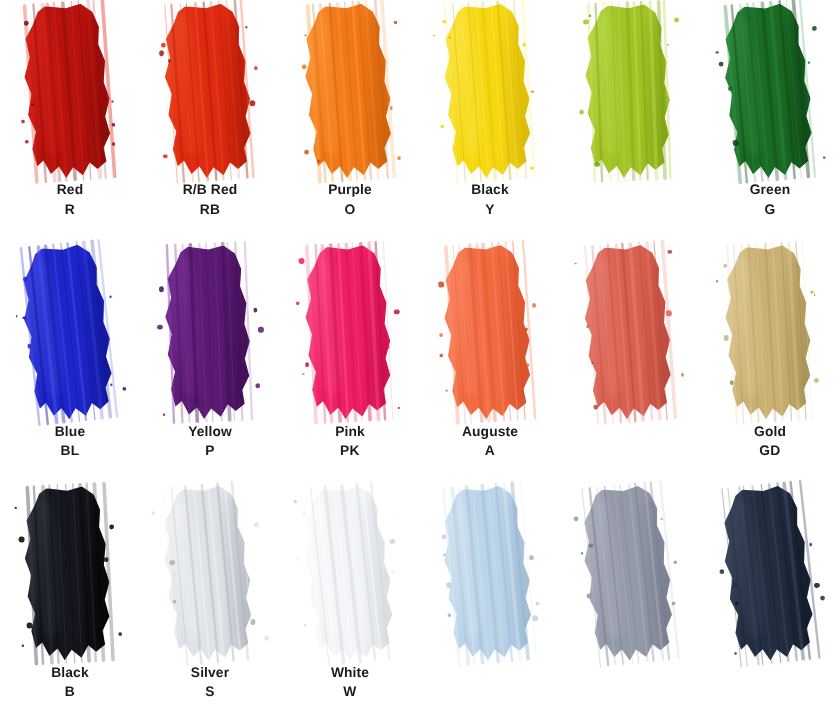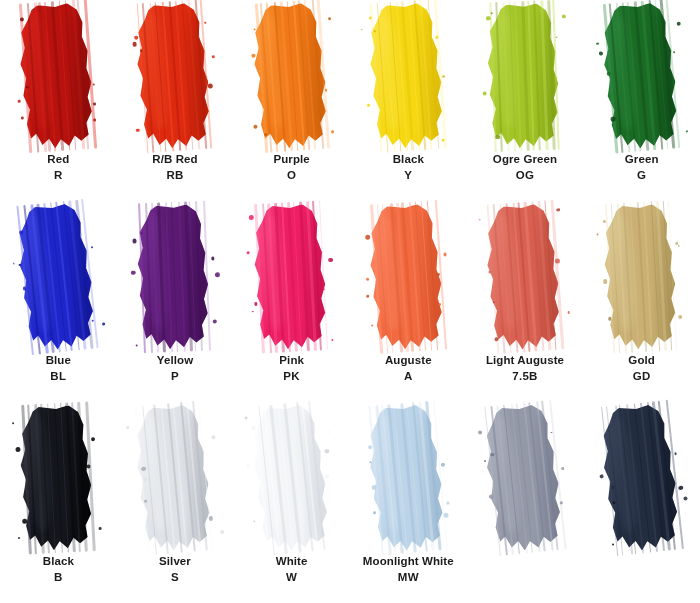--- a/index.html
+++ b/index.html
@@ -269,24 +269,20 @@
           </div>
           <span class="fleck" style="width: 4.6px; height: 4.6px; background: rgb(125, 156, 20); left: 9.3%; top: 90%;"></span>
           <span class="fleck" style="width: 4.5px; height: 4.5px; background: rgb(162, 196, 38); left: 2.8%; top: 7.4%;"></span>
           <span class="fleck" style="width: 4px; height: 4px; background: rgb(162, 196, 38); left: -4.7%; top: 59.6%;"></span>
           <span class="fleck" style="width: 1.6px; height: 1.6px; background: rgb(125, 156, 20); left: 9.3%; top: 5.1%;"></span>
           <span class="fleck" style="width: 4.5px; height: 4.5px; background: rgb(162, 196, 38); left: 99.5%; top: 8%;"></span>
           <span class="fleck" style="width: 3px; height: 3px; background: rgb(162, 196, 38); left: 87.7%; top: 51.5%;"></span>
           <span class="fleck" style="width: 1.7px; height: 1.7px; background: rgb(125, 156, 20); left: 91.5%; top: 23.4%;"></span>
         </div>
       </div>
-      <div class="labels">
-        <div class="name">Ogre Green</div>
-        <div class="code">OG</div>
-      </div>
     </div>
     <div class="cell">
       <div class="swatch-wrap">
         <div class="swatch" style="transform: rotate(-4.88deg);">
           <div class="body" style="background: linear-gradient(100deg, rgb(54, 148, 74) 0%, rgb(26, 107, 36) 32%, rgb(26, 107, 36) 62%, rgb(13, 68, 22) 100%);">
             <div class="hl" style="background: rgb(54, 148, 74);"></div>
             <div class="shade" style="background: rgb(13, 68, 22);"></div>
           </div>
           <div class="streaks">
             <i style="left: 8.3%; background: rgb(54, 148, 74); opacity: 0.4; width: 2.9px;"></i>
@@ -473,24 +469,20 @@
           </div>
           <span class="fleck" style="width: 4.3px; height: 4.3px; background: rgb(178, 68, 53); left: 4.8%; top: 90.1%;"></span>
           <span class="fleck" style="width: 2.8px; height: 2.8px; background: rgb(217, 97, 82); left: 4%; top: 44%;"></span>
           <span class="fleck" style="width: 1.7px; height: 1.7px; background: rgb(217, 97, 82); left: -3.4%; top: 7.3%;"></span>
           <span class="fleck" style="width: 2.9px; height: 2.9px; background: rgb(178, 68, 53); left: 5.8%; top: 65%;"></span>
           <span class="fleck" style="width: 2.6px; height: 2.6px; background: rgb(217, 97, 82); left: 100.9%; top: 76%;"></span>
           <span class="fleck" style="width: 4.3px; height: 4.3px; background: rgb(217, 97, 82); left: 90.1%; top: 39.1%;"></span>
           <span class="fleck" style="width: 3.6px; height: 3.6px; background: rgb(178, 68, 53); left: 96.1%; top: 4.1%;"></span>
         </div>
       </div>
-      <div class="labels">
-        <div class="name">Light Auguste</div>
-        <div class="code">7.5B</div>
-      </div>
     </div>
     <div class="cell">
       <div class="swatch-wrap">
         <div class="swatch" style="transform: rotate(-3.21deg);">
           <div class="body" style="background: linear-gradient(100deg, rgb(230, 213, 164) 0%, rgb(202, 176, 115) 32%, rgb(202, 176, 115) 62%, rgb(160, 138, 78) 100%);">
             <div class="hl" style="background: rgb(230, 213, 164);"></div>
             <div class="shade" style="background: rgb(160, 138, 78);"></div>
           </div>
           <div class="streaks">
             <i style="left: 7.3%; background: rgb(230, 213, 164); opacity: 0.26; width: 2.1px;"></i>
@@ -643,24 +635,20 @@
           </div>
           <span class="fleck" style="width: 2.3px; height: 2.3px; background: rgb(150, 180, 207); left: 2.2%; top: 36%;"></span>
           <span class="fleck" style="width: 4.1px; height: 4.1px; background: rgb(188, 212, 232); left: 2.8%; top: 24.9%;"></span>
           <span class="fleck" style="width: 4.7px; height: 4.7px; background: rgb(188, 212, 232); left: 2.5%; top: 52.8%;"></span>
           <span class="fleck" style="width: 3px; height: 3px; background: rgb(150, 180, 207); left: 1.5%; top: 70.5%;"></span>
           <span class="fleck" style="width: 5px; height: 5px; background: rgb(188, 212, 232); left: 90.5%; top: 76.3%;"></span>
           <span class="fleck" style="width: 2.4px; height: 2.4px; background: rgb(188, 212, 232); left: 96.3%; top: 68.9%;"></span>
           <span class="fleck" style="width: 4.5px; height: 4.5px; background: rgb(150, 180, 207); left: 93.1%; top: 41.4%;"></span>
         </div>
       </div>
-      <div class="labels">
-        <div class="name">Moonlight White</div>
-        <div class="code">MW</div>
-      </div>
     </div>
     <div class="cell">
       <div class="swatch-wrap">
         <div class="swatch" style="transform: rotate(-5.95deg);">
           <div class="body" style="background: linear-gradient(100deg, rgb(183, 188, 200) 0%, rgb(148, 153, 168) 32%, rgb(148, 153, 168) 62%, rgb(112, 118, 138) 100%);">
             <div class="hl" style="background: rgb(183, 188, 200);"></div>
             <div class="shade" style="background: rgb(112, 118, 138);"></div>
           </div>
           <div class="streaks">
             <i style="left: 7.5%; background: rgb(183, 188, 200); opacity: 0.45; width: 1.4px;"></i>

